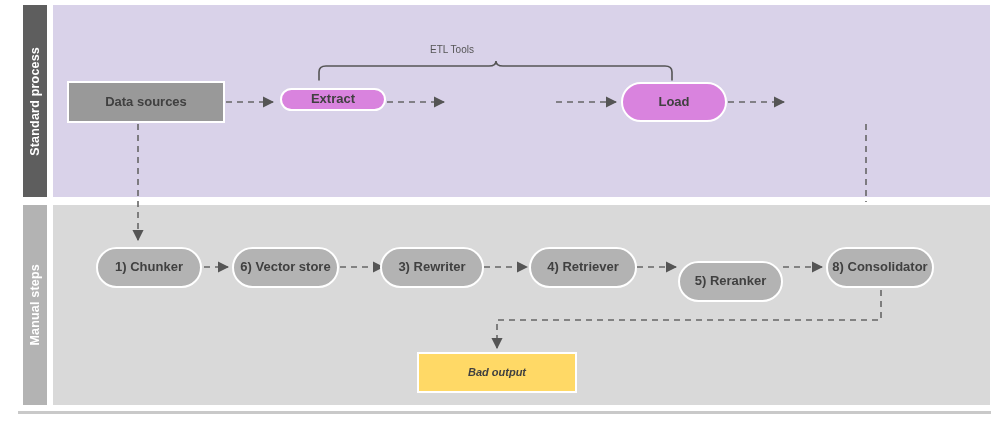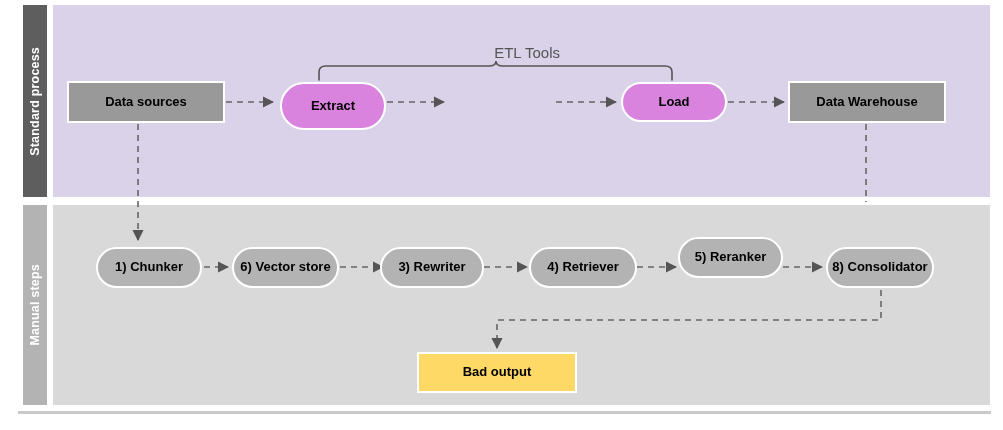--- a/index.html
+++ b/index.html
@@ -55,43 +55,43 @@
   }
 
   
   .node {
     position: absolute;
     box-sizing: border-box;
     display: flex;
     align-items: center;
     justify-content: center;
     text-align: center;
-    color: #000000;
+    color: #404040;
     font-weight: bold;
     font-size: 13px;
     line-height: 1.15;
     border: 2px solid #ffffff;
     z-index: 5;
   }
   .node.rect { border-radius: 0; }
   .node.pill { border-radius: 999px; }
   .node.grey-box  { background: #999999; }
   .node.purple    { background: #d983de; }
   .node.grey-pill { background: #b3b3b3; }
-  .node.yellow    { background: #ffd966; font-size: 13px; }
+  .node.yellow    { background: #ffd966; font-size: 11px; font-style: italic; }
 
   
   #etl-label {
     position: absolute;
     left: 430px;
     top: 44px;
     width: 130px;
-    text-align: right;
+    text-align: left;
     color: #555555;
-    font-size: 15px;
+    font-size: 10px;
     font-weight: normal;
   }
 
   
   #edges {
     position: absolute;
     left: 0; top: 0;
     width: 1003px;
     height: 430px;
     pointer-events: none;
@@ -142,43 +142,40 @@
     </g>
 
     <path d="M 319 80 L 319 72 Q 319 66 326 66 L 489 66 Q 496 66 496 61 Q 496 66 503 66 L 665 66 Q 672 66 672 72 L 672 80" stroke="#555555" stroke-width="1.6" fill="none" stroke-linecap="round"></path>
   </svg>
 
   <div id="etl-label">ETL Tools</div>
 
   <div class="node rect grey-box" style="left:67px;  top:81px;  width:158px; height:42px;">
     <span>Data sources</span>
   </div>
-  <div class="node pill purple" style="left:280px; top:82px;  width:106px; height:48px;">
+  <div class="node pill purple" style="left:280px; top:88px;  width:106px; height:23px;">
     <span>Extract</span>
   </div>
   <div class="node pill purple" style="left:621px; top:82px;  width:106px; height:40px;">
     <span>Load</span>
-  </div>
-  <div class="node rect grey-box" style="left:788px; top:81px;  width:158px; height:42px;">
-    <span>Data Warehouse</span>
   </div>
 
   <div class="node pill grey-pill" style="left:96px;  top:247px; width:106px; height:41px;">
     <span>1) Chunker</span>
   </div>
   <div class="node pill grey-pill" style="left:232px; top:247px; width:107px; height:41px;">
     <span>6) Vector store</span>
   </div>
   <div class="node pill grey-pill" style="left:380px; top:247px; width:104px; height:41px;">
     <span>3) Rewriter</span>
   </div>
   <div class="node pill grey-pill" style="left:529px; top:247px; width:108px; height:41px;justify-content:center;">
     <span>4) Retriever</span>
   </div>
-  <div class="node pill grey-pill" style="left:678px; top:237px; width:105px; height:41px;">
+  <div class="node pill grey-pill" style="left:678px; top:261px; width:105px; height:41px;">
     <span>5) Reranker</span>
   </div>
   <div class="node pill grey-pill" style="left:826px; top:247px; width:108px; height:41px;">
     <span>8) Consolidator</span>
   </div>
   <div class="node rect yellow" style="left:417px; top:352px; width:160px; height:41px;">
     <span>Bad output</span>
   </div>
 
 </div>

